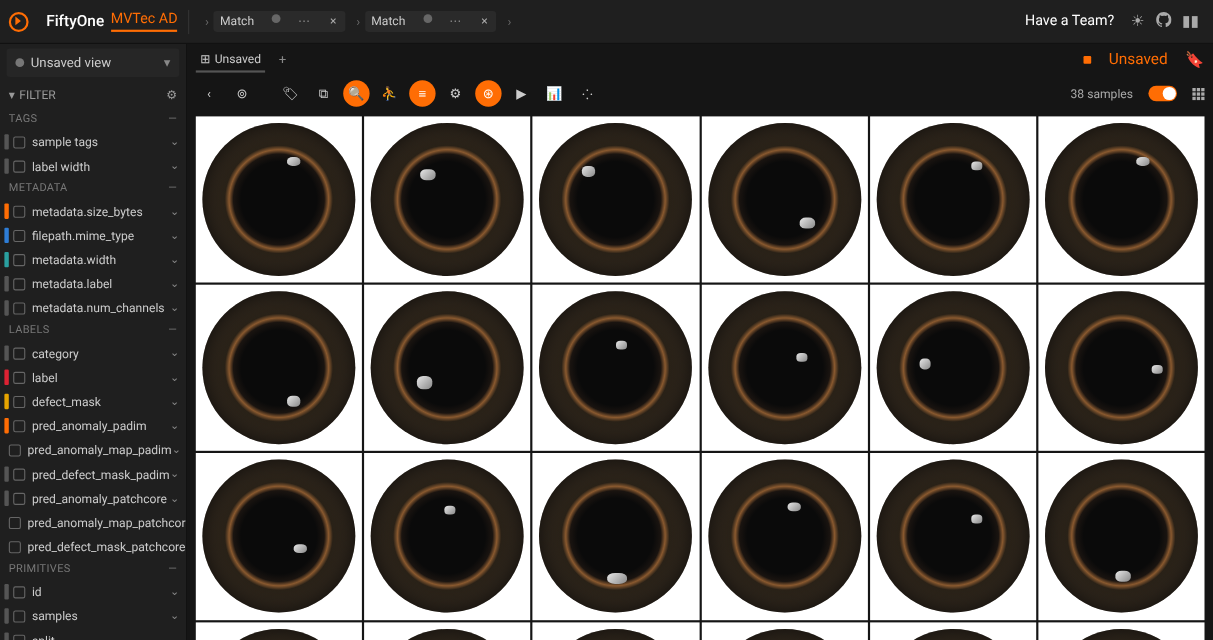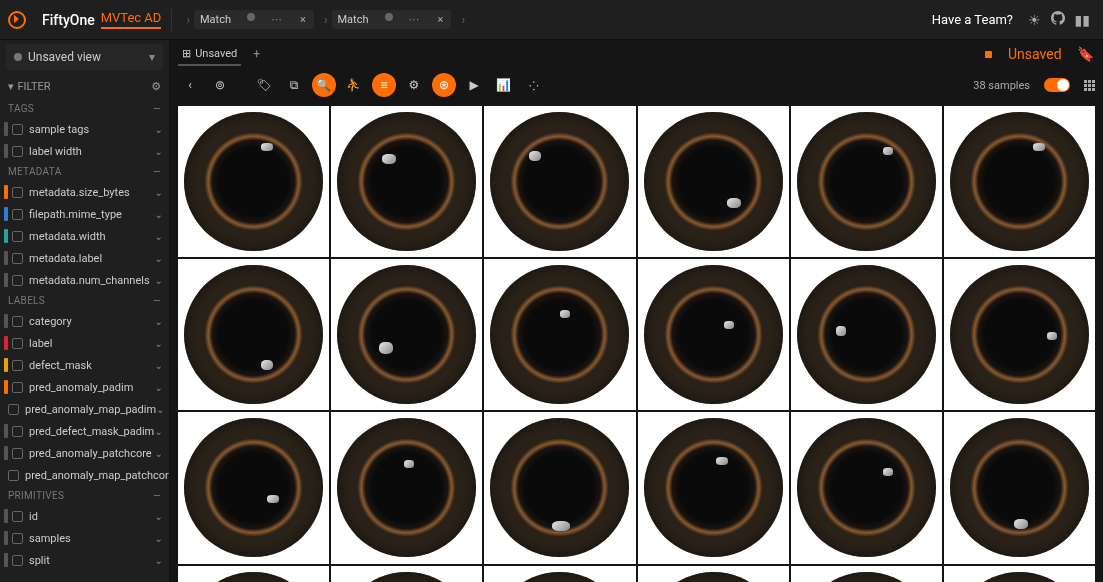--- a/index.html
+++ b/index.html
@@ -227,20 +227,27 @@
         <span>pred_anomaly_patchcore</span>
         <span class="spacer2"></span>
         <span class="rchev">⌄</span>
       </div>
       <div class="row">
         <div class="clr" style="background:#555"></div>
         <div class="cbx"></div>
         <span>pred_anomaly_map_patchcore</span>
         <span class="spacer2"></span>
       </div>
+      <div class="row">
+        <div class="clr" style="background:#ff6d04"></div>
+        <div class="cbx"></div>
+        <span>pred_defect_mask_patchcore</span>
+        <span class="spacer2"></span>
+        <span class="rchev">⌄</span>
+      </div>
       <div class="group-hdr">
         <span>PRIMITIVES</span>
         <span class="spacer2"></span>
         <span>—</span>
       </div>
       <div class="row">
         <div class="clr" style="background:#555"></div>
         <div class="cbx"></div>
         <span>id</span>
         <span class="spacer2"></span>

